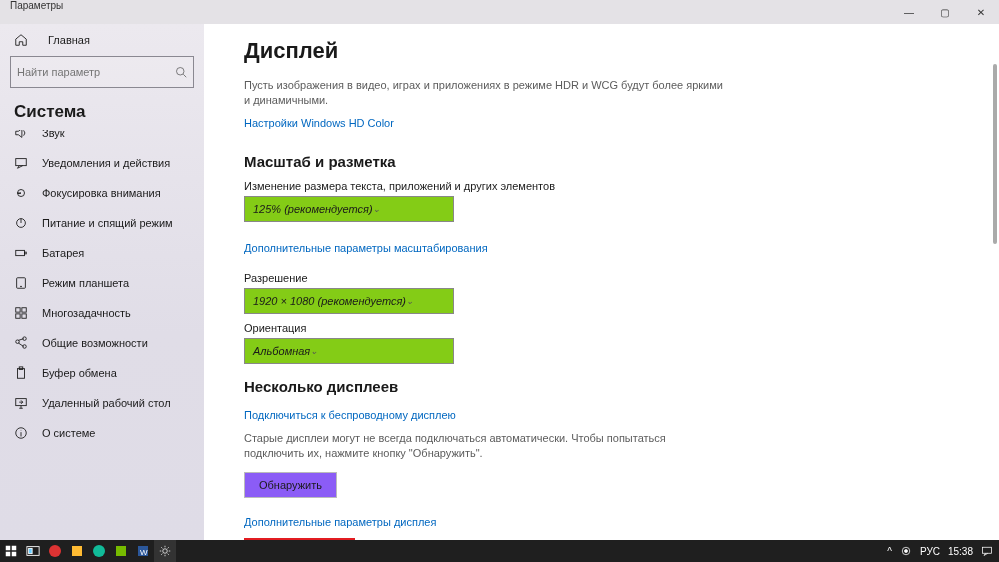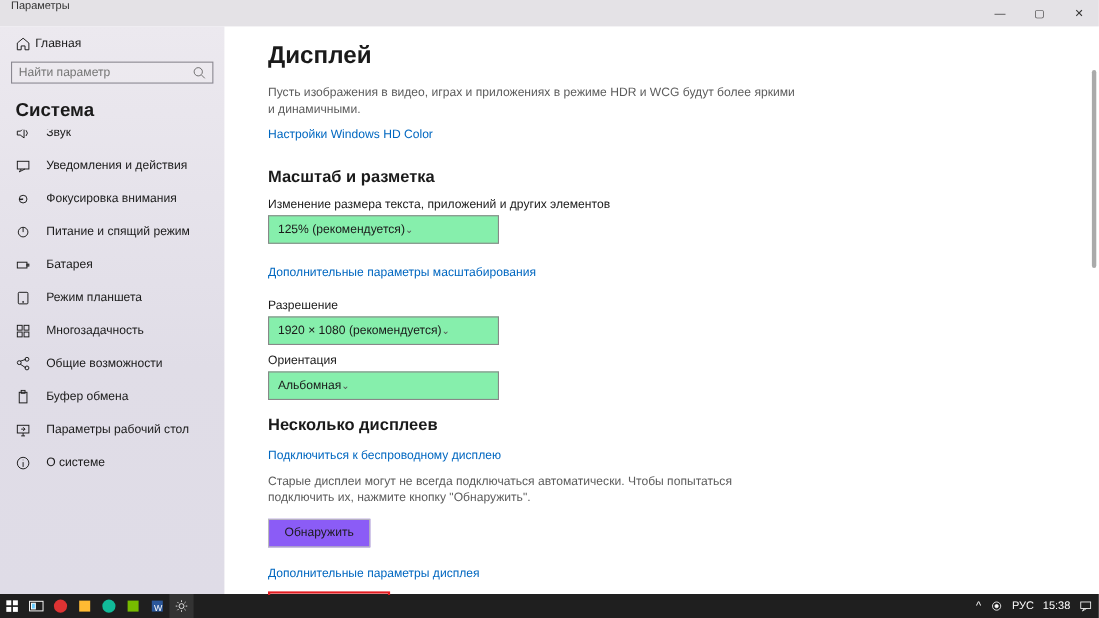--- a/index.html
+++ b/index.html
@@ -4,36 +4,36 @@
 <style>
   * { box-sizing: border-box; margin: 0; padding: 0; font-family: "Segoe UI", Tahoma, sans-serif; }
   body { width: 999px; height: 562px; overflow: hidden; background: #fff; position: relative; }
   .window { width: 100%; height: 540px; display: flex; flex-direction: column; background: #fff; }
   .titlebar { display: flex; align-items: flex-start; height: 24px; font-size: 10px; color: #333; background: #e4e2e6; }
   .titlebar .title { padding-left: 10px; }
   .titlebar .spacer { flex: 1; }
   .titlebar .sysbtn { width: 36px; height: 24px; display: flex; align-items: center; justify-content: center; font-size: 10px; color:#333;}
   .main { flex: 1; display: flex; min-height: 0; }
   .sidebar { width: 204px; background: linear-gradient(180deg,#ece9ef 0%,#e0dde7 60%,#dfdce7 100%); display: flex; flex-direction: column; font-size: 11px; color:#1a1a1a; overflow:hidden; position:relative;}
-  .home { display: flex; align-items: center; height: 32px; padding-left: 14px; gap: 4px; }
+  .home { display: flex; align-items: center; height: 32px; padding-left: 14px; gap: 20px; }
   .home .icon { width:14px; height:14px; display:flex; align-items:center; justify-content:center; }
   .searchwrap { padding: 0 10px 10px 10px; }
-  .search { width: 100%; height: 20px; border: 1px solid #8a8891; background: rgba(255,255,255,.1); display:flex; align-items:center; padding: 0 6px; font-size:11px; color:#555; }
+  .search { width: 100%; height: 32px; border: 1px solid #8a8891; background: rgba(255,255,255,.1); display:flex; align-items:center; padding: 0 6px; font-size:11px; color:#555; }
   .search input { flex:1; border:none; background:transparent; outline:none; font-size:11px; color:#333; }
   .category { font-weight:600; padding: 4px 14px 8px; font-size:17px;}
   .navlist { flex:1; overflow:hidden; }
   .navitem { display:flex; align-items:center; height:30px; padding-left:14px; gap:14px; cursor:default;}
   .navitem .icon { width:14px; height:14px; display:flex; align-items:center; justify-content:center; color:#1a1a1a;}
   .content { flex:1; padding: 14px 40px; overflow:auto; position:relative; font-size:11px; color:#1a1a1a;}
   .content h1 { font-size:22px; font-weight:600; margin-bottom:14px;}
   .content h2 { font-size:15px; font-weight:700; margin: 14px 0 10px;}
   .desc { color:#5c5c5c; font-size:11px; line-height:1.4; margin-bottom:4px; max-width:480px;}
   .link { color:#0067c0; font-size:11px; display:inline-block; margin: 4px 0 10px; cursor:pointer;}
   .label { font-size:11px; margin: 8px 0 4px; }
-  .combobox { width:210px; height:26px; border:1px solid #888; background:#86efac; display:flex; align-items:center; padding:0 8px; font-size:11px; justify-content:flex-start; cursor:default;}
+  .combobox { width:210px; height:26px; border:1px solid #888; background:#84cc16; display:flex; align-items:center; padding:0 8px; font-size:11px; justify-content:flex-start; cursor:default;font-style:italic;}
   .combobox .chev { font-size:9px; color:#555;}
   .btn { display:inline-flex; align-items:center; justify-content:center; height:26px; padding:0 14px; border:1px solid #bbb; background:#8b5cf6; font-size:11px; margin:6px 0; cursor:default;}
   .redbox { border:2px solid #e21c21; padding: 3px 4px; display:inline-block; }
   .scrollthumb { position:absolute; right:2px; top:40px; width:4px; height:180px; background:#aaa; border-radius:2px;}
   .taskbar { position:absolute; bottom:0; left:0; width:100%; height:22px; background:#1f1f1f; display:flex; align-items:center; color:#fff; font-size:10px;}
   .taskbar .ticon { width:22px; height:22px; display:flex; align-items:center; justify-content:center; }
   .taskbar .spacer { flex:1; }
   .taskbar .tray { display:flex; align-items:center; gap:8px; padding-right:6px; font-size:10px;}
   svg { display:block; }
 </style>
@@ -163,21 +163,21 @@
           <span>Буфер обмена</span>
         </div>
         <div class="navitem">
           <span class="icon">
               <svg width="14" height="14" viewBox="0 0 16 16" fill="none" stroke="#1a1a1a" stroke-width="1">
                 <rect x="2" y="3" width="12" height="8"></rect>
                 <path d="M6 14 H10 M8 11 V14"></path>
                 <path d="M6 7 L10 7 M8 5 L10 7 L8 9"></path>
               </svg>
             </span>
-          <span>Параметры рабочий стол</span>
+          <span>Удаленный рабочий стол</span>
         </div>
         <div class="navitem">
           <span class="icon">
               <svg width="14" height="14" viewBox="0 0 16 16" fill="none" stroke="#1a1a1a" stroke-width="1">
                 <circle cx="8" cy="8" r="6"></circle>
                 <path d="M8 7 V12 M8 4.5 V5"></path>
               </svg>
             </span>
           <span>О системе</span>
         </div>

